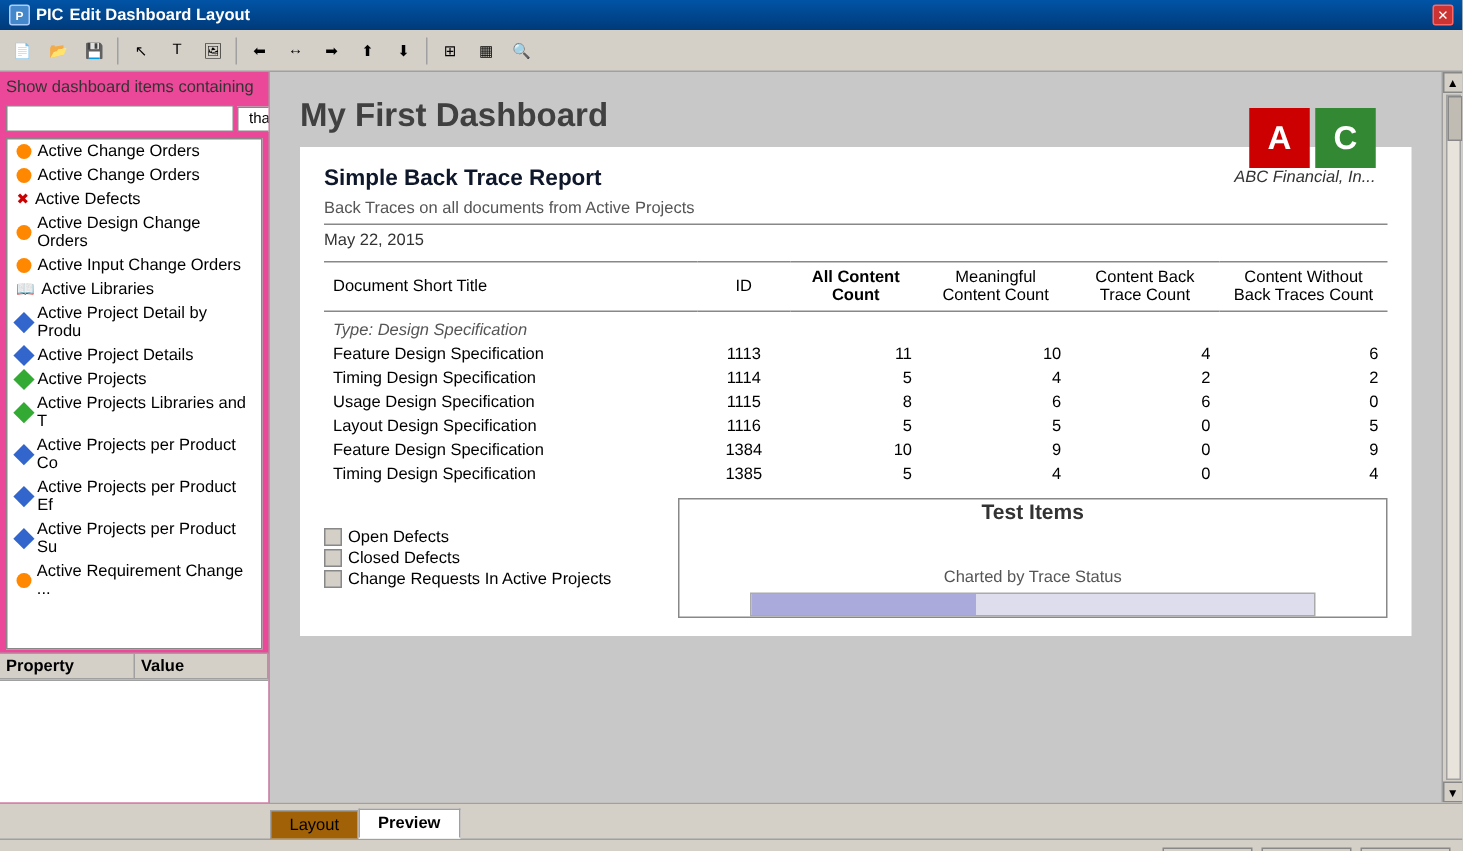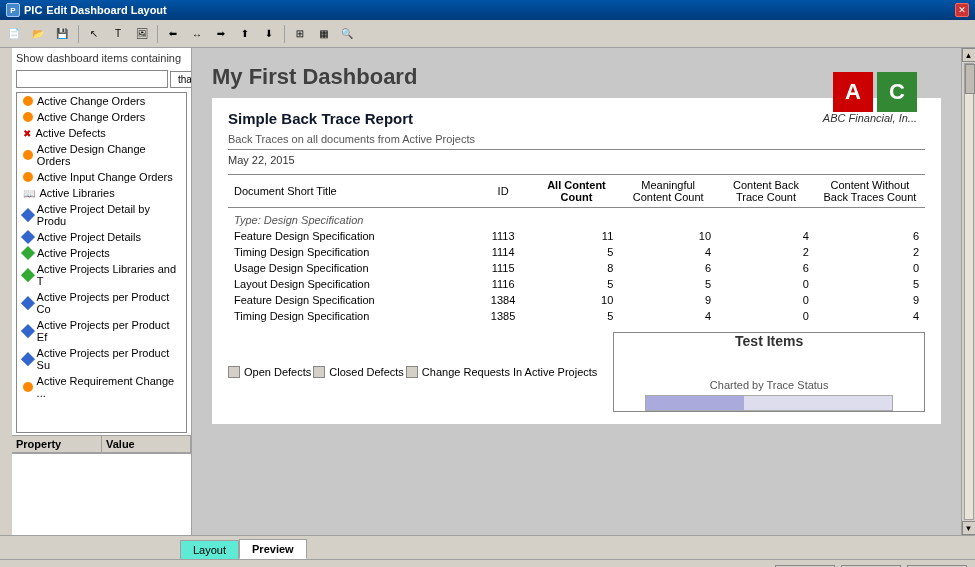--- a/index.html
+++ b/index.html
@@ -40,26 +40,25 @@
 
     
     .main-layout {
       display: flex;
       height: calc(567px - 20px - 28px - 32px);
     }
 
     
     .left-panel {
       width: 180px;
-      background: #ffffff;
+      background: #ec4899;
       border-right: 1px solid #a0a0a0;
       display: flex;
       flex-direction: column;
       overflow: hidden;
-      margin-left: 12px;
     }
     .filter-row {
       padding: 4px;
       display: flex;
       align-items: center;
       gap: 4px;
       font-size: 11px;
       flex-shrink: 0;
     }
     .filter-row span { color: #333; }
@@ -232,21 +231,21 @@
     }
 
     .divider-line {
       border: none;
       border-top: 1px solid #888;
       margin: 4px 0;
     }
 
     .bottom-list {
       display: flex;
-      flex-direction: row;
+      flex-direction: column;
       gap: 2px;
       font-size: 11px;
       min-width: 220px;
     }
 
     .bottom-list-item {
       display: flex;
       align-items: center;
       gap: 4px;
     }
@@ -301,21 +300,21 @@
       display: flex;
       align-items: flex-end;
       padding-left: 180px;
       border-top: 1px solid #a0a0a0;
     }
     .tab {
       padding: 3px 12px;
       font-size: 11px;
       border: 1px solid #a0a0a0;
       cursor: pointer;
-      background: #5eead4;
+      background: #a16207;
       border-bottom: none;
     }
     .tab.active {
       background: white;
       font-weight: bold;
       border-bottom: 1px solid white;
     }
 
     
     .bottom-bar {

